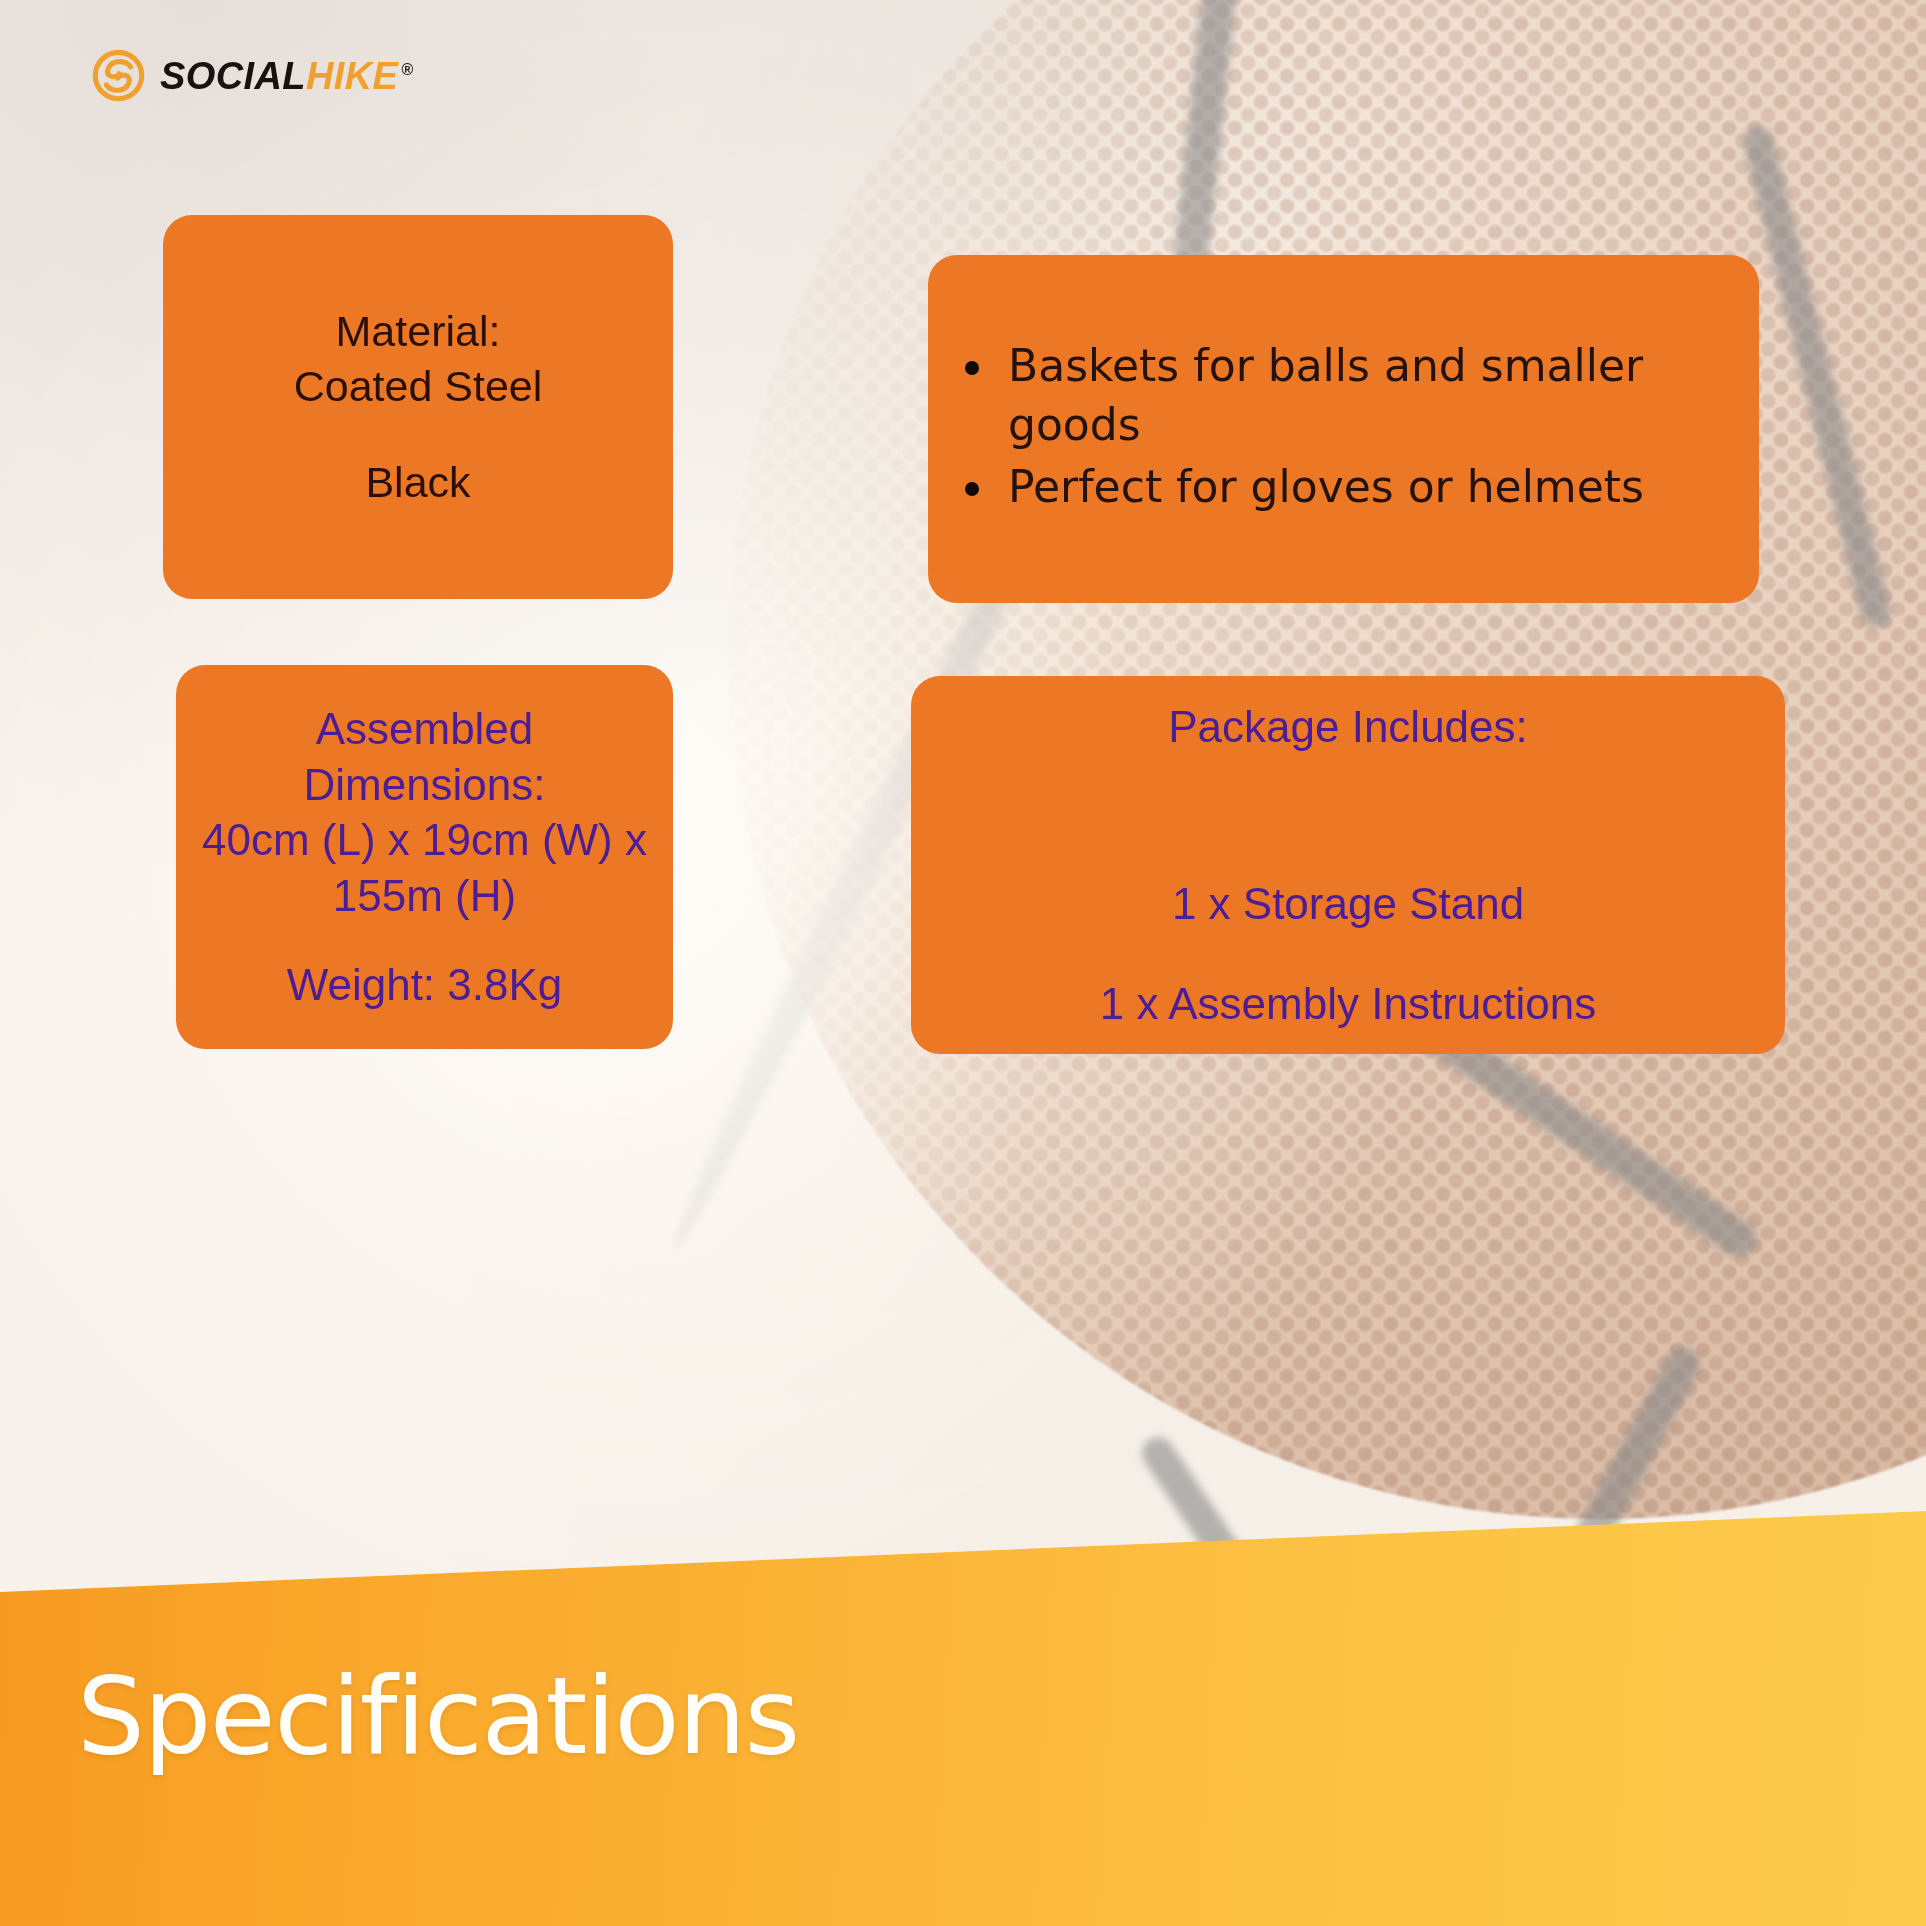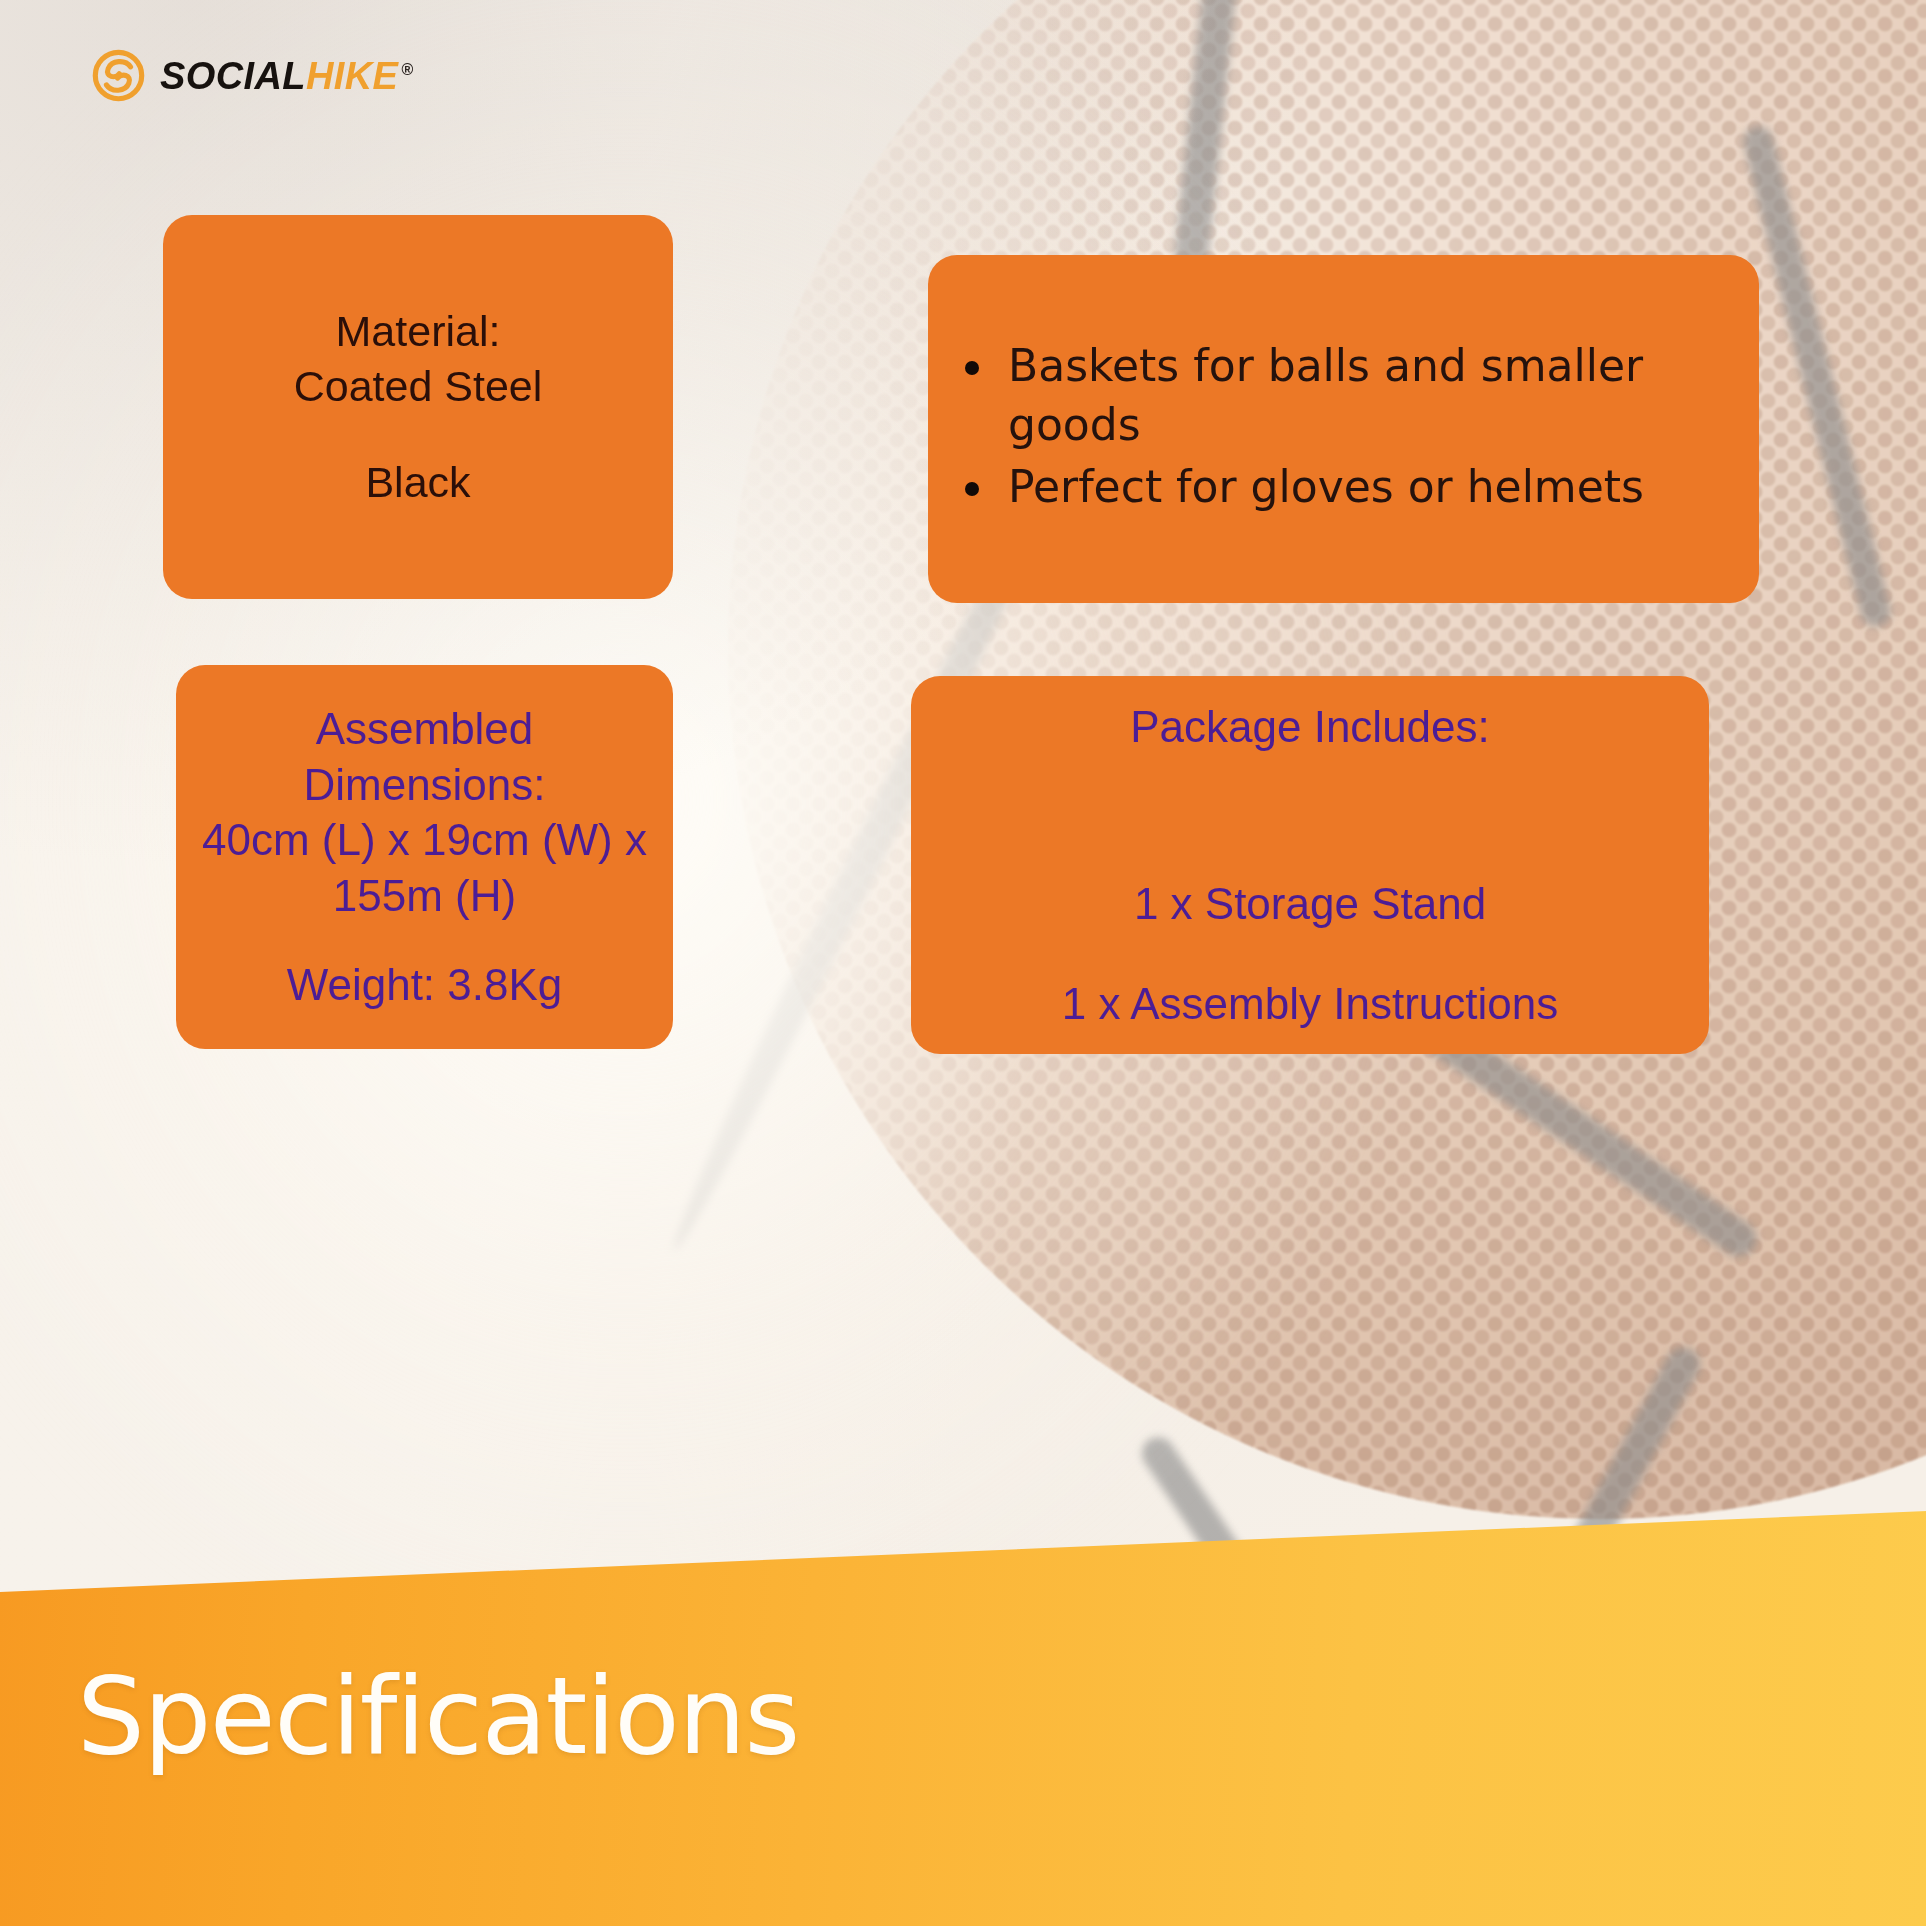--- a/index.html
+++ b/index.html
@@ -100,21 +100,21 @@
     background:#ec7826;
     border-radius:29px;
     box-sizing:border-box;
     display:flex;flex-direction:column;justify-content:center;
     color:#2a0d08;
   }
   .card p{margin:0;}
   .c1{left:163px;top:215px;width:510px;height:384px;padding:0 34px;text-align:center;}
   .c2{left:911px;top:255px;width:831px;height:348px;padding:0 61px 0 29px;margin-left:17px;}
   .c3{left:176px;top:665px;width:497px;height:384px;padding:0 22px;text-align:center;}
-  .c4{left:911px;top:676px;width:798px;height:378px;padding:4px 40px;text-align:center;gap:44px;}
+  .c4{left:911px;top:676px;width:874px;height:378px;padding:4px 40px;text-align:center;gap:44px;}
 
   .txt{font-size:43px;line-height:1.28;color:#2b0f09;}
   .txt-lg{font-size:44px;line-height:1.26;color:#4c1d95;}
   .gap{height:40px;}
   .gap-sm{height:34px;}
 
   .bullets{list-style:none;margin:0;padding:0;}
   .bullets li{
     position:relative;
     font-family:"DejaVu Sans","Liberation Sans",sans-serif;

